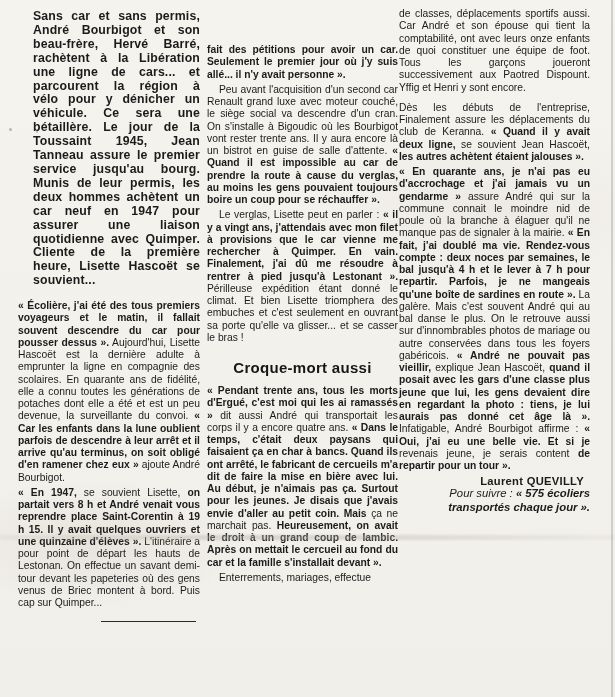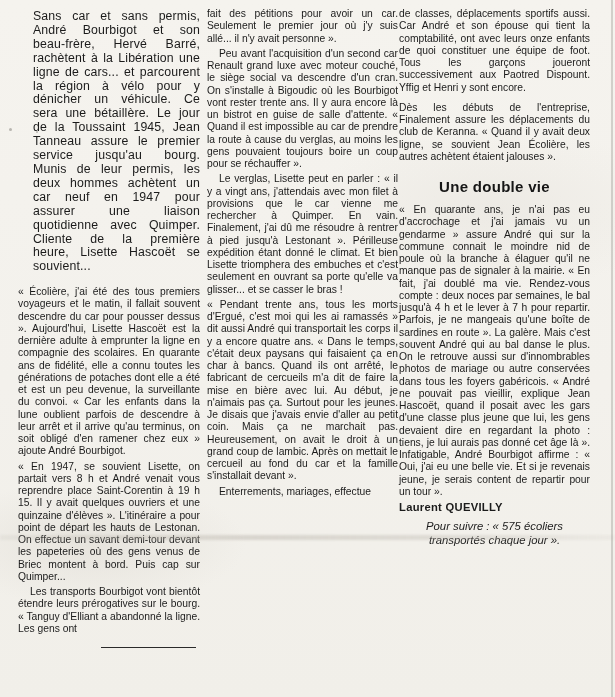--- a/index.html
+++ b/index.html
@@ -9,49 +9,49 @@
     background-image:
       radial-gradient(ellipse 220px 90px at 15% 78%, rgba(210,205,196,.35), rgba(210,205,196,0) 70%),
       radial-gradient(ellipse 260px 120px at 80% 30%, rgba(215,210,202,.25), rgba(215,210,202,0) 70%),
       linear-gradient(180deg, #f5f3ee 0%, #f3f1ec 55%, #f1efe9 100%);
     font-family:"Liberation Sans","DejaVu Sans",sans-serif;
     color:#1b1b1b;
     overflow:hidden;
   }
   .col { position:absolute; top:8px; text-align:justify; }
   .col-1 { left:18px;  width:182px; }
-  .col-2 { left:207px; width:191px; }
+  .col-2 { left:207px; width:191px;margin-top:36px; }
   .col-3 { left:399px; width:191px; }
 
   .intro {
     margin:2px 0 12px 15px; width:167px;
     font-weight:bold; font-size:12.3px; line-height:13.9px;
     letter-spacing:.15px; word-spacing:1.5px;
   }
   .para { margin:0 0 3px 0; font-size:10.3px; line-height:12.25px; text-indent:12px; }
   .para.noindent { text-indent:0; }
   .para.gap-after { margin-bottom:8px; }
-  .b { font-weight:normal; }
+  .b { font-weight:bold; }
   .i { font-style:italic; }
 
   h2.subhead {
     font-size:15px; font-weight:bold; text-align:center;
     margin:15px 0 9px 0; letter-spacing:.3px; color:#161616;
   }
   .end-rule {
     border:none; border-top:1.7px solid #2a2a2a;
     width:95px; margin:12px 4px 0 auto;
   }
   .byline {
-    font-weight:bold; font-size:11.2px;
+    text-align:right; font-weight:bold; font-size:11.2px;
     margin:3px 6px 0 0; letter-spacing:.3px;
   }
   .footer-note {
-    font-style:italic; text-align:center;
-    font-size:11.3px; line-height:13.5px; margin-top:7px;
+    font-style:italic; text-align:right;
+    font-size:11.3px; line-height:13.5px; margin-top:0;
   }
 
   
   .streak {
     position:absolute; left:0; top:535px; width:615px; height:5px;
     background:linear-gradient(90deg, rgba(185,180,171,.15), rgba(185,180,171,.45) 40%, rgba(185,180,171,.35) 70%, rgba(185,180,171,.1));
     filter:blur(1px); pointer-events:none;
   }
   .edge-line {
     position:absolute; top:0; left:611px; width:1.5px; height:697px;
@@ -63,36 +63,35 @@
 </style>
 </head>
 <body>
 
 <div class="page">
 
   <div class="col col-1">
     <div class="intro"><span class="b">Sans car et sans permis, André Bourbigot et son beau-frère, Hervé Barré, rachètent à la Libération une ligne de cars... et parcourent la région à vélo pour y dénicher un véhicule. Ce sera une bétaillère. Le jour de la Toussaint 1945, Jean Tanneau assure le premier service jusqu'au bourg. Munis de leur permis, les deux hommes achètent un car neuf en 1947 pour assurer une liaison quotidienne avec Quimper. Cliente de la première heure, Lisette Hascoët se souvient...</span></div>
     <p class="para noindent"><span class="b">« Écolière, j'ai été des tous premiers voyageurs et le matin, il fallait souvent descendre du car pour pousser dessus ».</span><span> Aujourd'hui, Lisette Hascoët est la dernière adulte à emprunter la ligne en compagnie des scolaires. En quarante ans de fidélité, elle a connu toutes les générations de potaches dont elle a été et est un peu devenue, la surveillante du convoi. </span><span class="b">« Car les enfants dans la lune oublient parfois de descendre à leur arrêt et il arrive qu'au terminus, on soit obligé d'en ramener chez eux »</span><span> ajoute André Bourbigot.</span></p>
     <p class="para noindent"><span class="b">« En 1947,</span><span> se souvient Lisette, </span><span class="b">on partait vers 8 h et André venait vous reprendre place Saint-Corentin à 19 h 15. Il y avait quelques ouvriers et une quinzaine d'élèves ».</span><span> L'itinéraire a pour point de départ les hauts de Lestonan. On effectue un savant demi-tour devant les papeteries où des gens venus de Briec montent à bord. Puis cap sur Quimper...</span></p>
-    <p class="para"><span>Les transports Bourbigot vont bientôt étendre leurs prérogatives sur le bourg. </span><span class="b">« Tanguy d'Elliant a abandonné la ligne. Les gens ont</span></p>
     <hr class="end-rule">
   </div>
 
   <div class="col col-2">
     <p class="para noindent"><span class="b">fait des pétitions pour avoir un car. Seulement le premier jour où j'y suis allé... il n'y avait personne ».</span></p>
     <p class="para"><span>Peu avant l'acquisition d'un second car Renault grand luxe avec moteur couché, le siège social va descendre d'un cran. On s'installe à Bigoudic où les Bourbigot vont rester trente ans. Il y aura encore là un bistrot en guise de salle d'attente. </span><span class="b">« Quand il est impossible au car de prendre la route à cause du verglas, au moins les gens pouvaient toujours boire un coup pour se réchauffer ».</span></p>
     <p class="para"><span>Le verglas, Lisette peut en parler : </span><span class="b">« il y a vingt ans, j'attendais avec mon filet à provisions que le car vienne me rechercher à Quimper. En vain. Finalement, j'ai dû me résoudre à rentrer à pied jusqu'à Lestonant ».</span><span> Périlleuse expédition étant donné le climat. Et bien Lisette triomphera des embuches et c'est seulement en ouvrant sa porte qu'elle va glisser... et se casser le bras !</span></p>
+    <h2 class="subhead">Croque-mort aussi</h2>
     <p class="para noindent"><span class="b">« Pendant trente ans, tous les morts d'Ergué, c'est moi qui les ai ramassés »</span><span> dit aussi André qui transportait les corps il y a encore quatre ans. </span><span class="b">« Dans le temps, c'était deux paysans qui faisaient ça en char à bancs. Quand ils ont arrêté, le fabricant de cercueils m'a dit de faire la mise en bière avec lui. Au début, je n'aimais pas ça. Surtout pour les jeunes. Je disais que j'avais envie d'aller au petit coin. Mais </span><span>ça ne marchait pas. </span><span class="b">Heureusement, on avait le droit à un grand coup de lambic. Après on mettait le cercueil au fond du car et la famille s'installait devant ».</span></p>
     <p class="para"><span>Enterrements, mariages, effectue</span></p>
   </div>
 
   <div class="col col-3">
     <p class="para noindent gap-after"><span>de classes, déplacements sportifs aussi. Car André et son épouse qui tient la comptabilité, ont avec leurs onze enfants de quoi constituer une équipe de foot. Tous les garçons joueront successivement aux Paotred Dispount. Yffig et Henri y sont encore.</span></p>
-    <p class="para noindent"><span>Dès les débuts de l'entreprise, Finalement assure les déplacements du club de Keranna. </span><span class="b">« Quand il y avait deux ligne,</span><span> se souvient Jean Écolière, </span><span class="b">les autres achètent étaient jalouses ».</span></p>
-    <h2 class="subhead">Une double vie</h2>
+    <p class="para noindent"><span>Dès les débuts de l'entreprise, Finalement assure les déplacements du club de Keranna. </span><span class="b">« Quand il y avait deux ligne,</span><span> se souvient Jean Hascoët, </span><span class="b">les autres achètent étaient jalouses ».</span></p>
     <p class="para noindent"><span class="b">« En quarante ans, je n'ai pas eu d'accrochage et j'ai jamais vu un gendarme »</span><span> assure André qui sur la commune connait le moindre nid de poule où la branche à élaguer qu'il ne manque pas de signaler à la mairie. </span><span class="b">« En fait, j'ai doublé ma vie. Rendez-vous compte : deux noces par semaines, le bal jusqu'à 4 h et le lever à 7 h pour repartir. Parfois, je ne mangeais qu'une boîte de sardines en route ».</span><span> La galère. Mais c'est souvent André qui au bal danse le plus. On le retrouve aussi sur d'innombrables photos de mariage ou autre conservées dans tous les foyers gabéricois. </span><span class="b">« André ne pouvait pas vieillir,</span><span> explique Jean Hascoët, </span><span class="b">quand il posait avec les gars d'une classe plus jeune que lui, les gens devaient dire en regardant la photo : tiens, je lui aurais pas donné cet âge là ».</span><span> Infatigable, André Bourbigot affirme : </span><span class="b">« Oui, j'ai eu une belle vie. Et si je </span><span>revenais jeune, je serais content </span><span class="b">de repartir pour un tour ».</span></p>
     <div class="byline">Laurent QUEVILLY</div>
     <p class="footer-note"><span class="i">Pour suivre : </span><span class="b i">« 575 écoliers transportés chaque jour ».</span></p>
   </div>
 
   <div class="streak"></div>
   <div class="edge-line"></div>
   <div class="speck speck1"></div>
   <div class="speck speck2"></div>
 </div>

